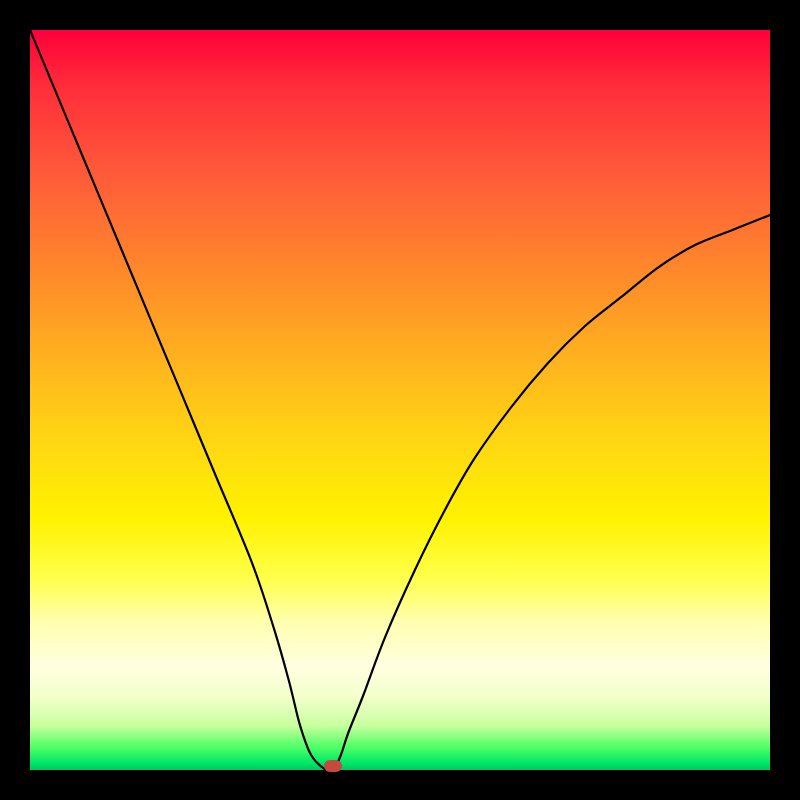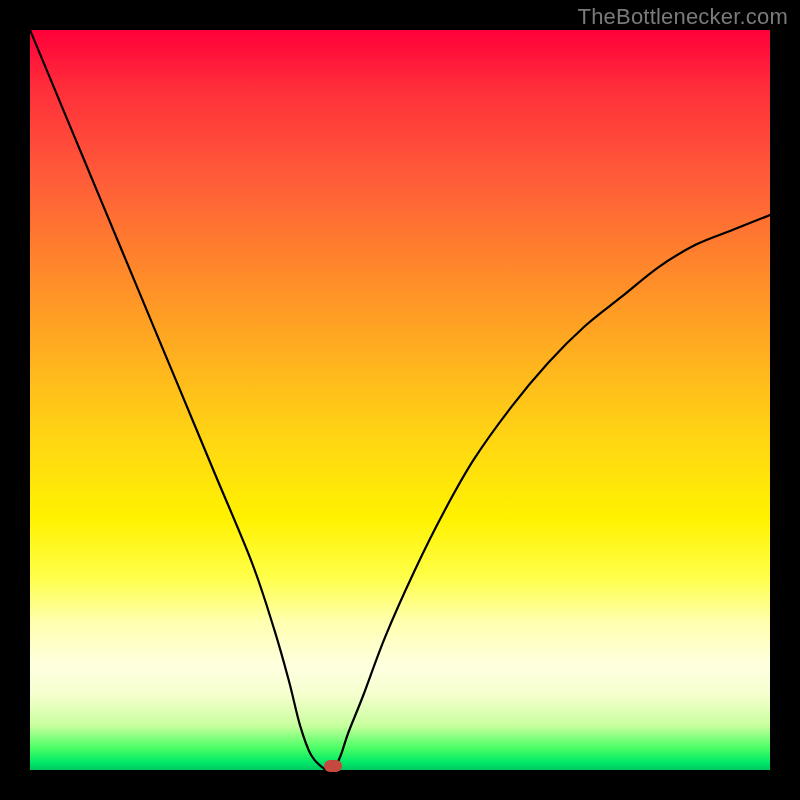--- a/index.html
+++ b/index.html
@@ -61,21 +61,20 @@
     border-radius: 6px;
     background: #c5493e;
     transform: translate(-50%, -50%);
   }
 </style>
 </head>
 <body>
 
 <div class="frame">
 
-  <div class="watermark">TheBottlenecker.com</div>
 
   <div class="plot-area">
     <svg class="curve-svg" viewBox="0 0 740 740" preserveAspectRatio="none">
       <path class="curve-path" d="M 0.00 0.00 C 6.17 14.80, 24.67 59.20, 37.00 88.80 C 49.33 118.40, 61.67 148.00, 74.00 177.60 C 86.33 207.20, 98.67 236.80, 111.00 266.40 C 123.33 296.00, 135.67 325.60, 148.00 355.20 C 160.33 384.80, 172.67 414.40, 185.00 444.00 C 197.33 473.60, 212.13 506.90, 222.00 532.80 C 231.87 558.70, 238.03 579.67, 244.20 599.40 C 250.37 619.13, 254.68 635.17, 259.00 651.20 C 263.32 667.23, 266.40 683.27, 270.10 695.60 C 273.80 707.93, 276.88 717.80, 281.20 725.20 C 285.52 732.60, 292.30 737.53, 296.00 740.00 C 299.70 742.47, 300.93 742.47, 303.40 740.00 C 305.87 737.53, 308.33 731.37, 310.80 725.20 C 313.27 719.03, 314.50 712.87, 318.20 703.00 C 321.90 693.13, 326.83 682.03, 333.00 666.00 C 339.17 649.97, 346.57 627.77, 355.20 606.80 C 363.83 585.83, 374.93 561.17, 384.80 540.20 C 394.67 519.23, 404.53 499.50, 414.40 481.00 C 424.27 462.50, 432.90 446.47, 444.00 429.20 C 455.10 411.93, 468.67 393.43, 481.00 377.40 C 493.33 361.37, 505.67 346.57, 518.00 333.00 C 530.33 319.43, 542.67 307.10, 555.00 296.00 C 567.33 284.90, 579.67 276.27, 592.00 266.40 C 604.33 256.53, 616.67 245.43, 629.00 236.80 C 641.33 228.17, 653.67 220.77, 666.00 214.60 C 678.33 208.43, 690.67 204.73, 703.00 199.80 C 715.33 194.87, 733.83 187.47, 740.00 185.00"></path>
     </svg>
     <div class="marker" style="left: 303.4px; top: 736px;"></div>
   </div>
 
 </div>
 

